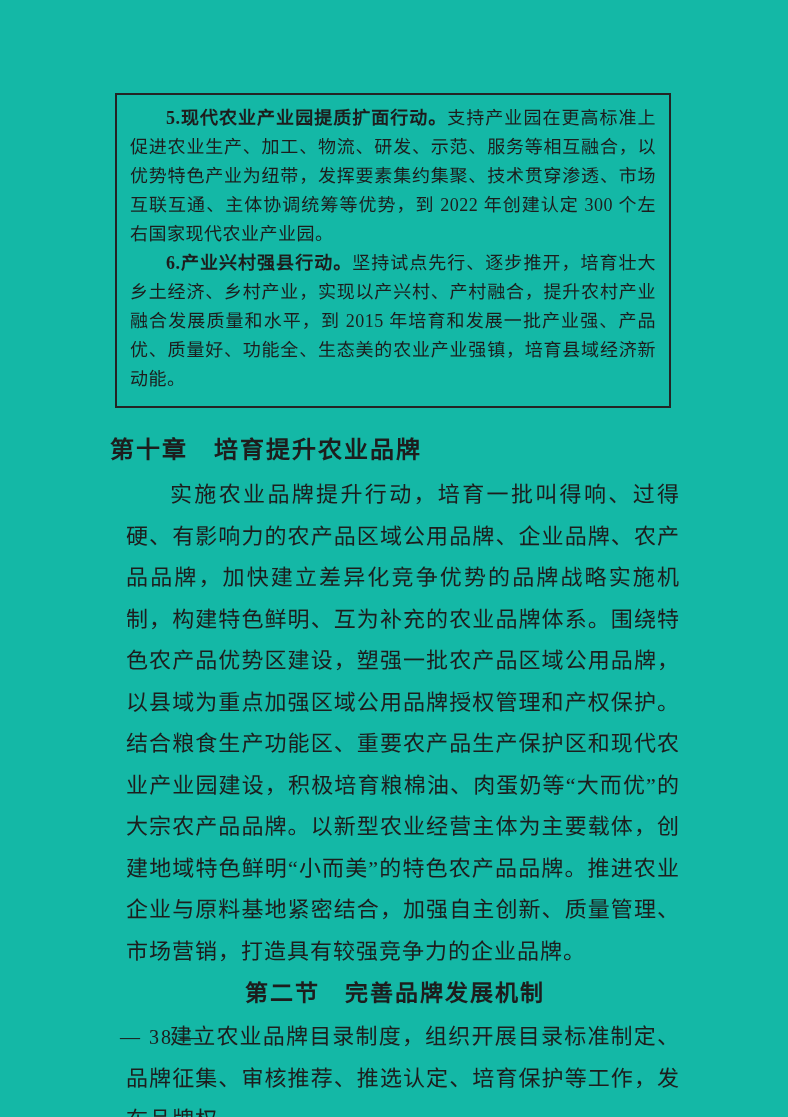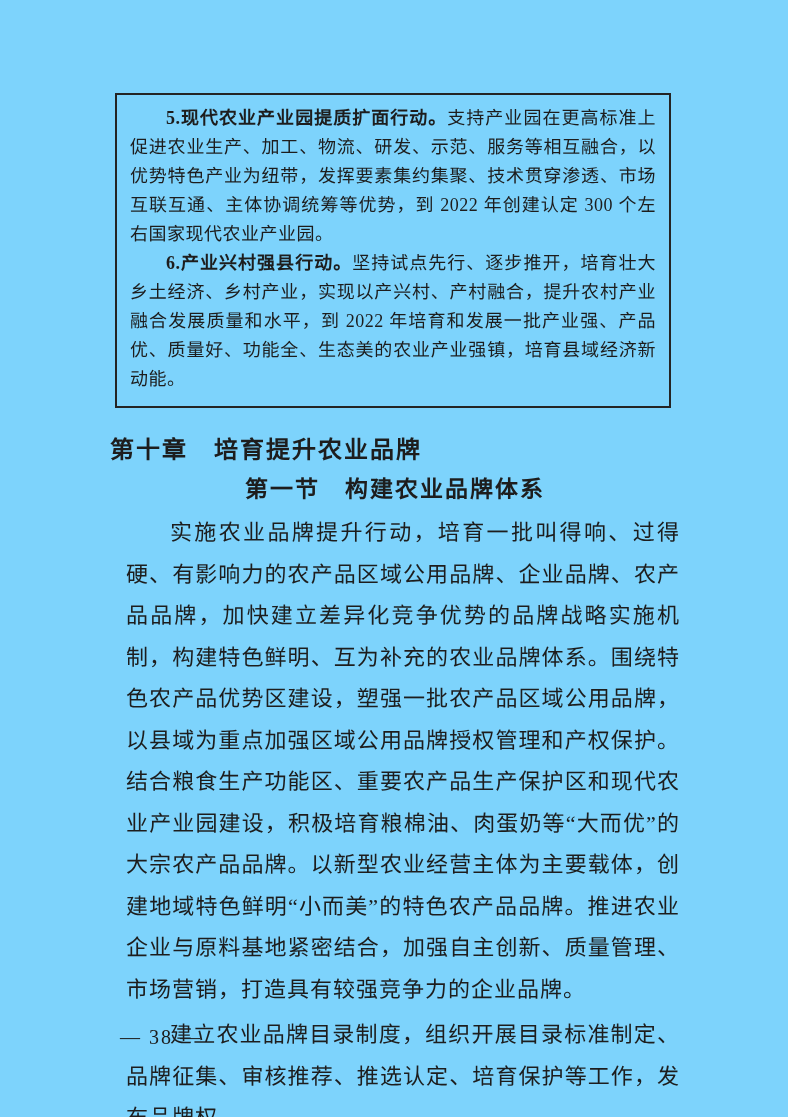--- a/index.html
+++ b/index.html
@@ -5,21 +5,21 @@
   html, body {
     margin: 0;
     padding: 0;
     background: #ffffff;
   }
   .page {
     position: relative;
     width: 788px;
     height: 1117px;
     margin: 0 auto;
-    background: #7dd3fc;
+    background: #14b8a6;
     color: #1d1d1d;
     box-sizing: border-box;
     padding: 93px 108px 0 110px;
     font-family: "Liberation Serif", "DejaVu Serif", serif;
     overflow: hidden;
   }
   
   .action-box {
     box-sizing: border-box;
     width: 556px;
@@ -80,27 +80,27 @@
     font-family: "Liberation Serif", "DejaVu Serif", serif;
   }
 </style>
 </head>
 <body>
 
 <div class="page">
 
   <div class="action-box">
     <p class="box-para"><span class="lead">5.现代农业产业园提质扩面行动。</span><span>支持产业园在更高标准上促进农业生产、加工、物流、研发、示范、服务等相互融合，以优势特色产业为纽带，发挥要素集约集聚、技术贯穿渗透、市场互联互通、主体协调统筹等优势，到 2022 年创建认定 300 个左右国家现代农业产业园。</span></p>
-    <p class="box-para"><span class="lead">6.产业兴村强县行动。</span><span>坚持试点先行、逐步推开，培育壮大乡土经济、乡村产业，实现以产兴村、产村融合，提升农村产业融合发展质量和水平，到 2022 年培育和发展一批产业强、产品优、质量好、功能全、生态美的农业产业强镇，培育县域经济新动能。</span></p>
+    <p class="box-para"><span class="lead">6.产业兴村强县行动。</span><span>坚持试点先行、逐步推开，培育壮大乡土经济、乡村产业，实现以产兴村、产村融合，提升农村产业融合发展质量和水平，到 2015 年培育和发展一批产业强、产品优、质量好、功能全、生态美的农业产业强镇，培育县域经济新动能。</span></p>
   </div>
 
   <h1 class="chapter-title">第十章　培育提升农业品牌</h1>
 
-  <h2 class="section-title">第一节　构建农业品牌体系</h2>
 
   <p class="body-para">实施农业品牌提升行动，培育一批叫得响、过得硬、有影响力的农产品区域公用品牌、企业品牌、农产品品牌，加快建立差异化竞争优势的品牌战略实施机制，构建特色鲜明、互为补充的农业品牌体系。围绕特色农产品优势区建设，塑强一批农产品区域公用品牌，以县域为重点加强区域公用品牌授权管理和产权保护。结合粮食生产功能区、重要农产品生产保护区和现代农业产业园建设，积极培育粮棉油、肉蛋奶等“大而优”的大宗农产品品牌。以新型农业经营主体为主要载体，创建地域特色鲜明“小而美”的特色农产品品牌。推进农业企业与原料基地紧密结合，加强自主创新、质量管理、市场营销，打造具有较强竞争力的企业品牌。</p>
 
+  <h2 class="section-title">第二节　完善品牌发展机制</h2>
 
   <p class="body-para clipped">建立农业品牌目录制度，组织开展目录标准制定、品牌征集、审核推荐、推选认定、培育保护等工作，发布品牌权</p>
 
   <div class="page-number">— 38 —</div>
 
 </div>
 
 </body></html>

